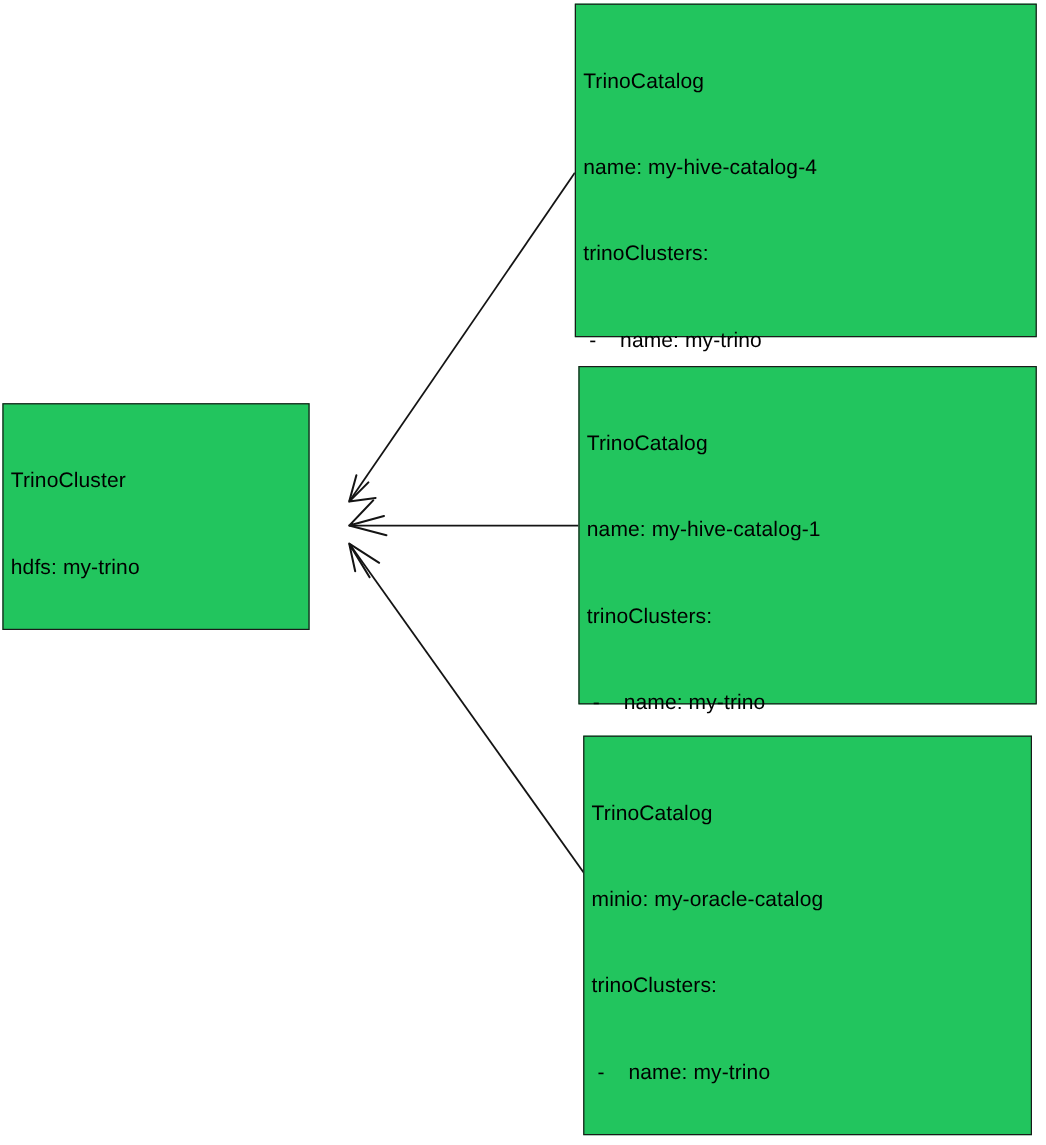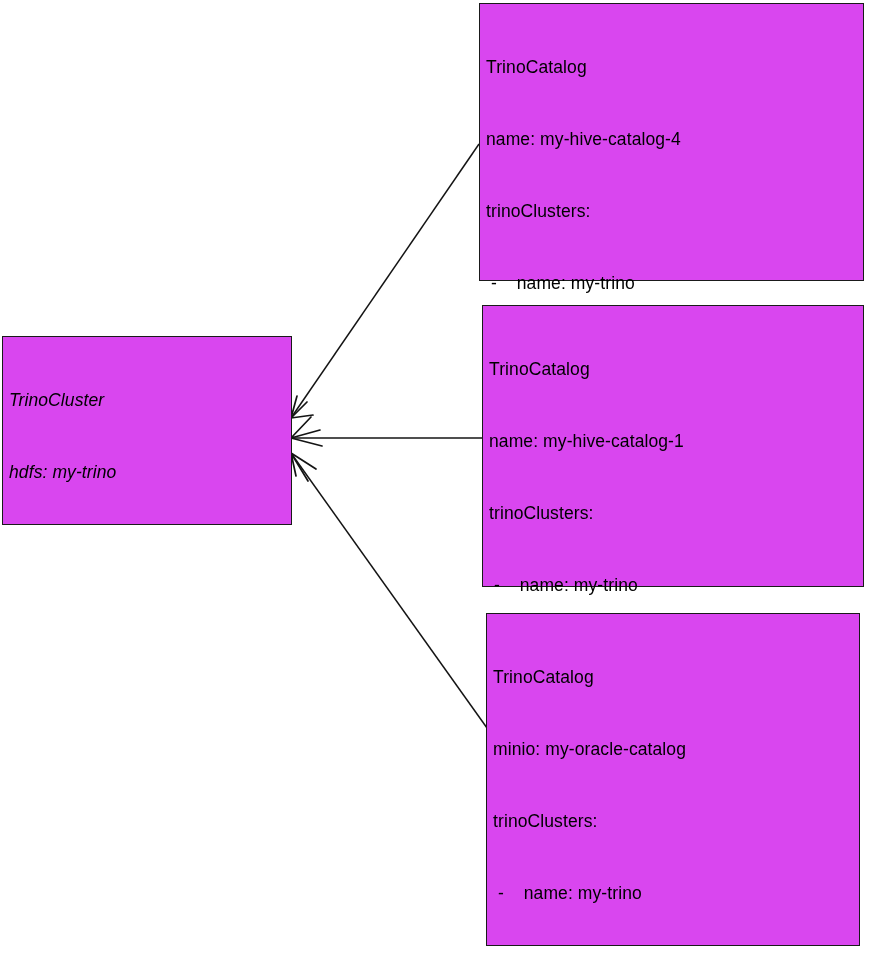--- a/index.html
+++ b/index.html
@@ -11,44 +11,43 @@
     position: relative;
     width: 872px;
     height: 954px;
     background: #ffffff;
     font-family: "Liberation Sans", sans-serif;
     overflow: hidden;
   }
   .box {
     position: absolute;
     box-sizing: border-box;
-    background: #d946ef;
+    background: #22c55e;
     border: 1.6px solid #1a1a1a;
   }
   .box-text {
     position: absolute;
     left: 6px;
     top: 3px;
     right: 2px;
     font-size: 17.5px;
     line-height: 24px;
     color: #000000;
     white-space: pre;
     letter-spacing: 0.1px;
   }
   .box-text .ln {
     display: block;
     white-space: pre;
   }
   #cluster-box {
     left: 2px;
     top: 336px;
-    width: 290px;
+    width: 256px;
     height: 189px;
-    font-style: italic;
   }
   #catalog-box-1 {
     left: 479px;
     top: 3px;
     width: 385px;
     height: 278px;
   }
   #catalog-box-2 {
     left: 482px;
     top: 305px;

